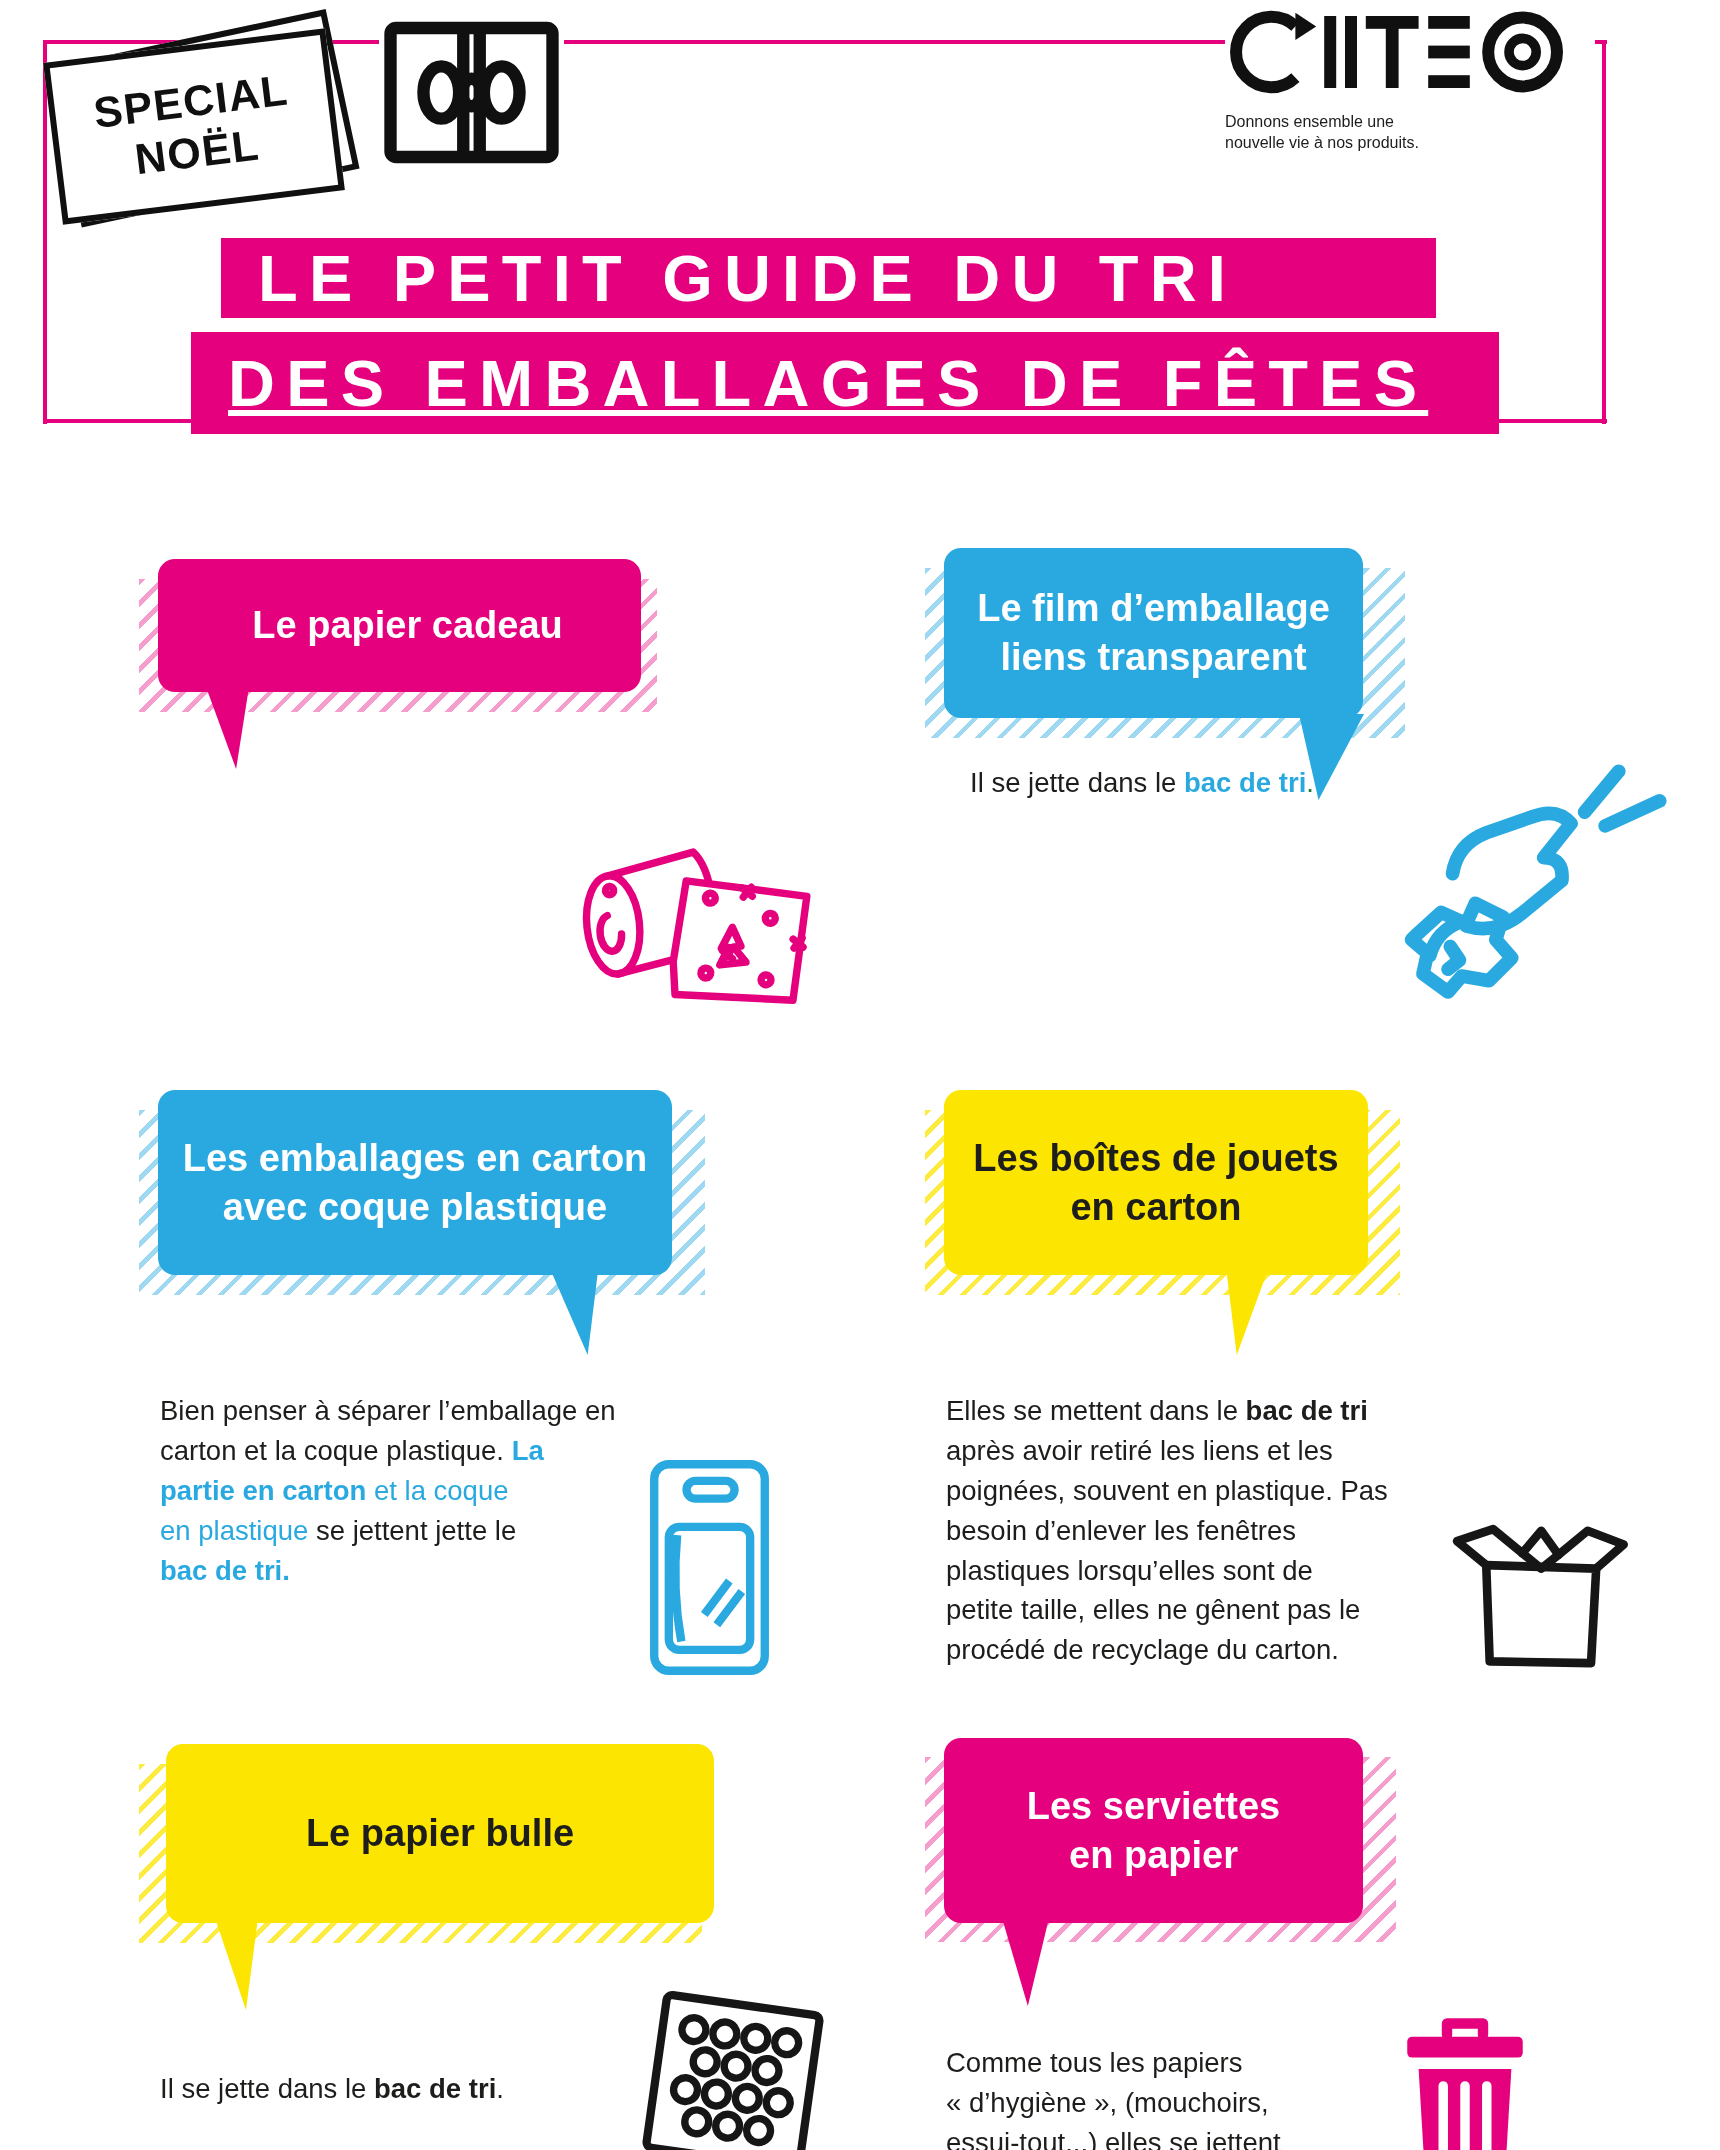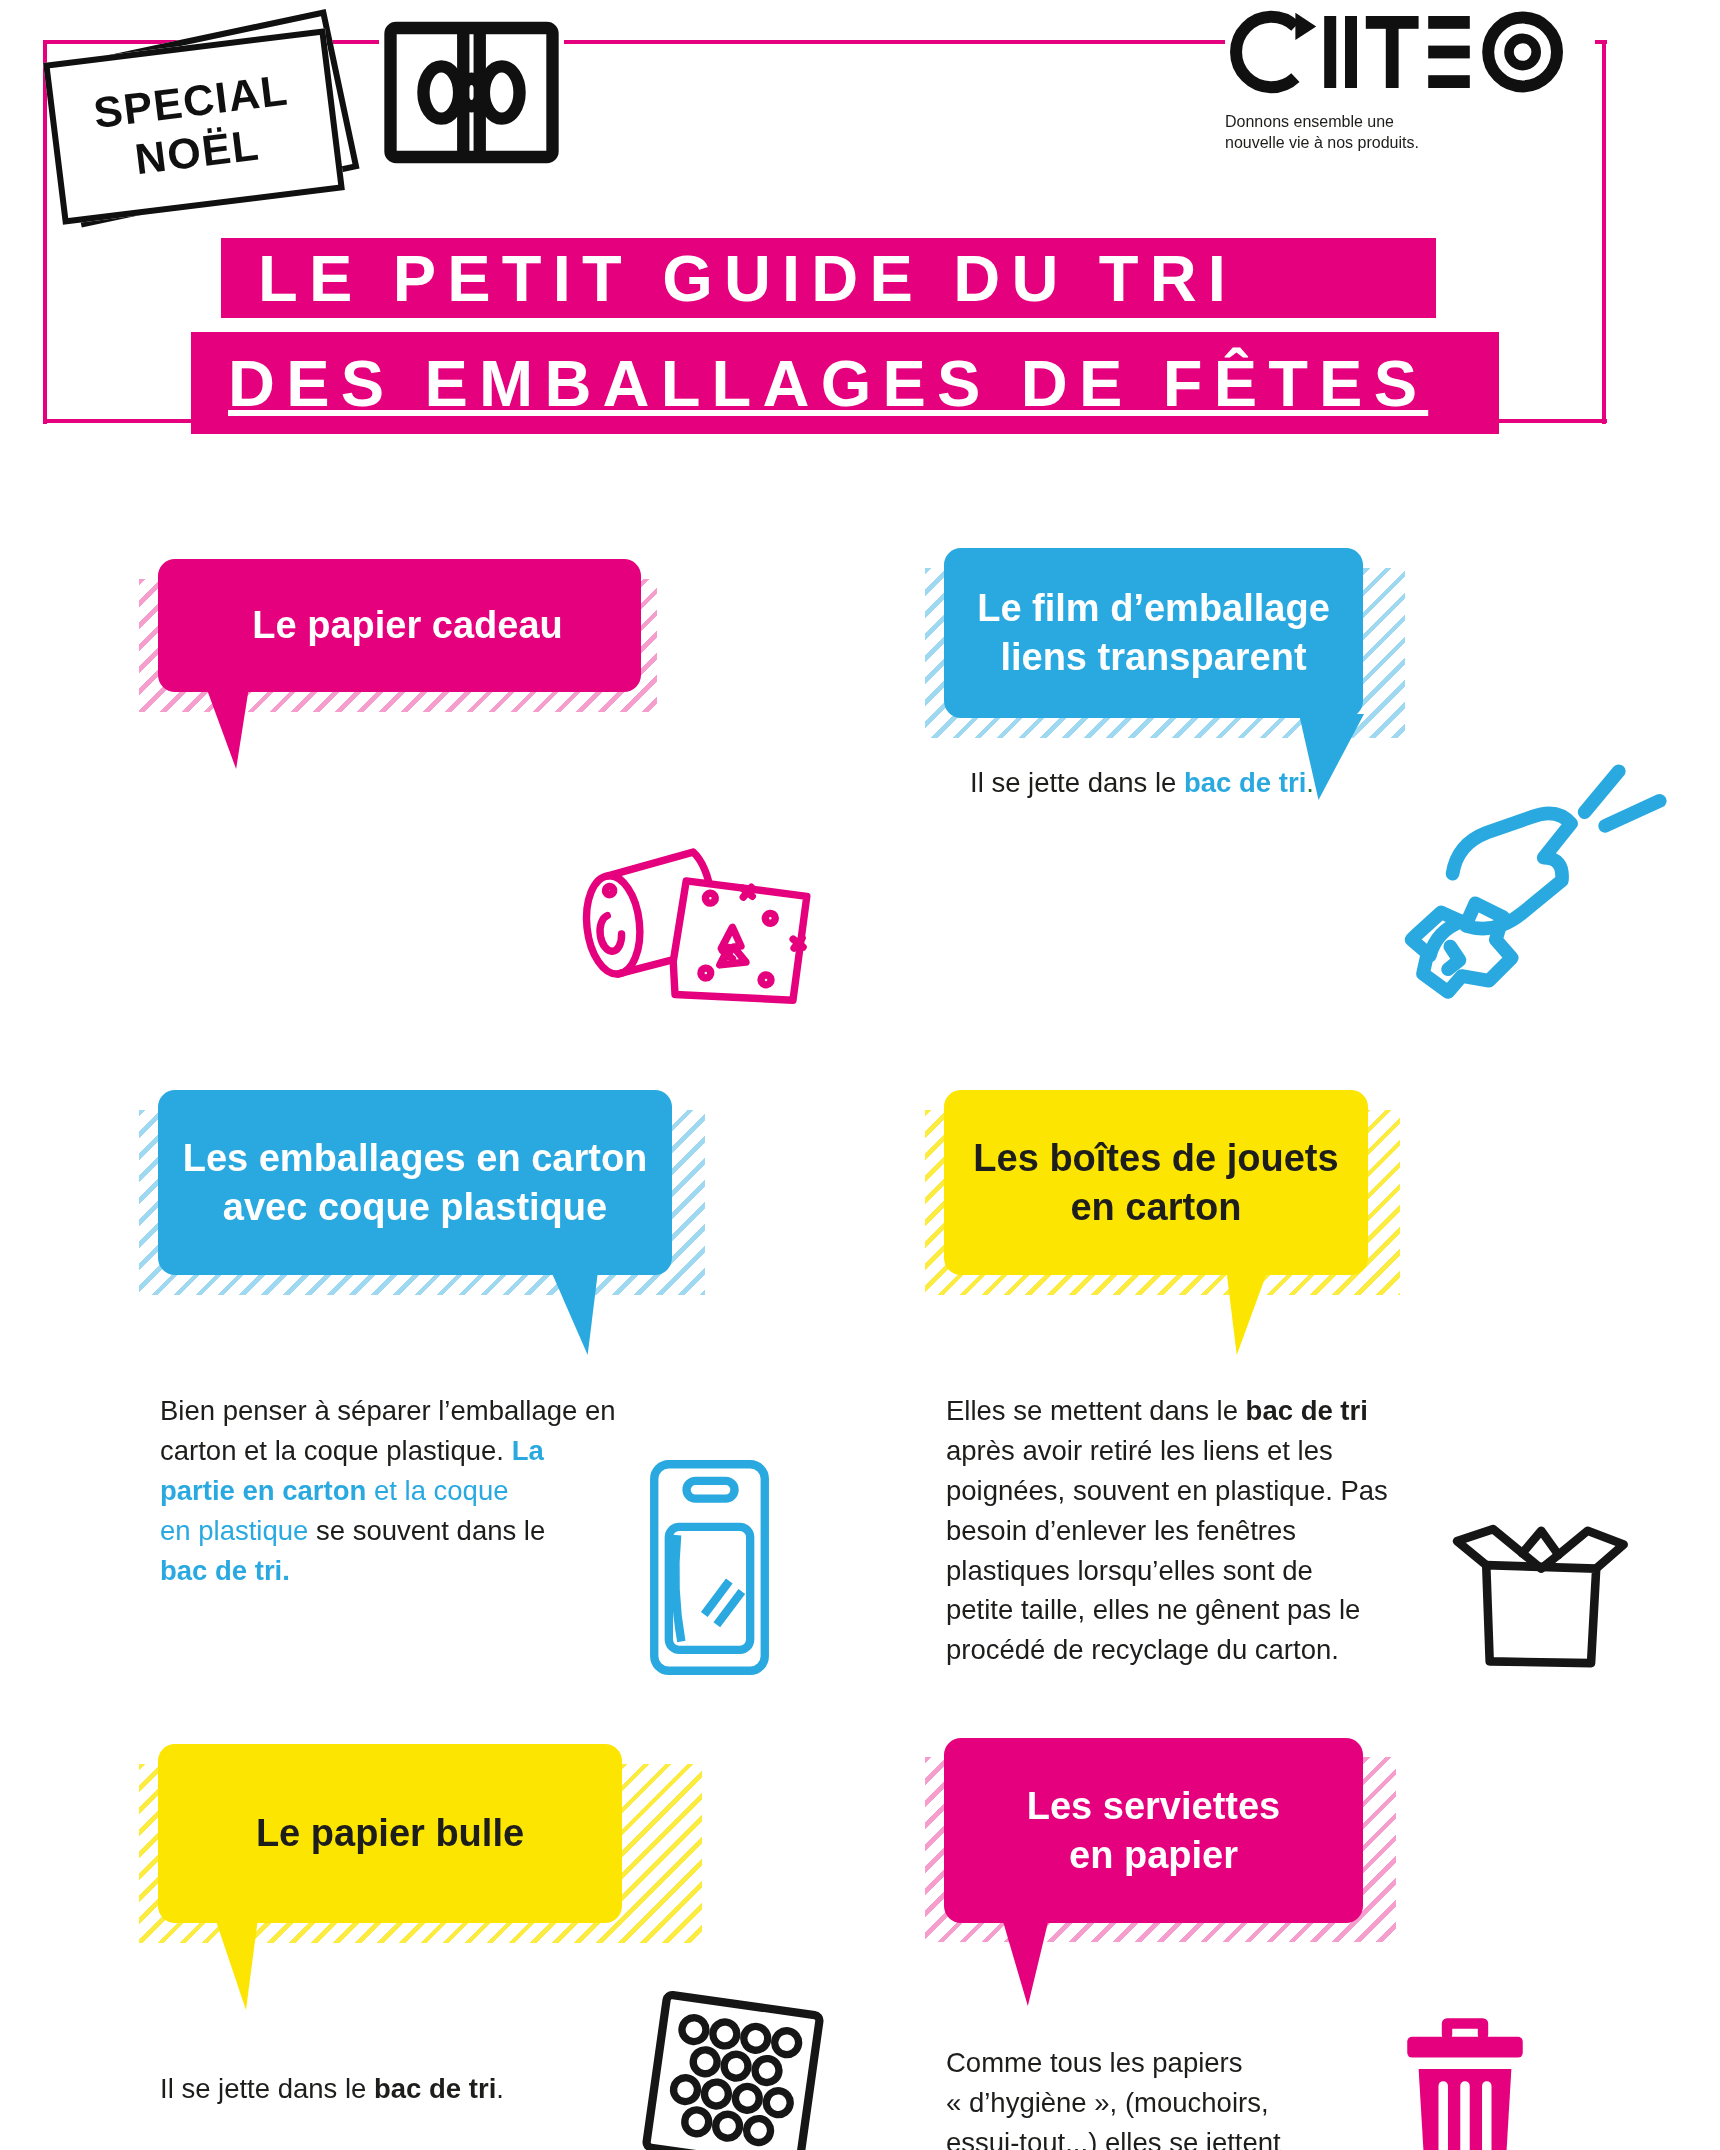--- a/index.html
+++ b/index.html
@@ -76,21 +76,21 @@
   #s3-icon  {left:628px;top:1458px;width:163px;height:219px;}
 
   
   #s4-bubble{left:944px;top:1090px;width:424px;height:185px;}
   #s4-hatch {left:925px;top:1110px;width:475px;height:185px;}
   #s4-tail  {left:1226px;top:1267px;width:43px;height:88px;clip-path:polygon(0 0,100% 0,25% 100%);}
   #s4-body  {left:946px;top:1391px;}
   #s4-icon  {left:1419px;top:1493px;width:241px;height:189px;}
 
   
-  #s5-bubble{left:158px;top:1744px;width:464px;height:179px;text-align:right;}
+  #s5-bubble{left:166px;top:1744px;width:548px;height:179px;text-align:right;}
   #s5-hatch {left:139px;top:1764px;width:563px;height:179px;}
   #s5-tail  {left:215px;top:1918px;width:43px;height:92px;clip-path:polygon(0 0,100% 0,72% 100%);}
   #s5-body  {left:160px;top:2069px;}
   #s5-icon  {left:632px;top:1961px;width:202px;height:241px;}
 
   
   #s6-bubble{left:944px;top:1738px;width:419px;height:185px;}
   #s6-hatch {left:925px;top:1757px;width:471px;height:185px;}
   #s6-tail  {left:1002px;top:1918px;width:47px;height:88px;clip-path:polygon(0 0,100% 0,55% 100%);}
   #s6-body  {left:946px;top:2043px;}
@@ -203,21 +203,21 @@
 
   <div class="hatch h-blue" id="s3-hatch"></div>
   <div class="bubble c-blue" id="s3-bubble">
     <span class="bubble-label">Les emballages en carton
 avec coque plastique</span>
   </div>
   <div class="tail t-blue" id="s3-tail"></div>
   <div class="body" id="s3-body"><span>Bien penser à séparer l’emballage en
 carton et la coque plastique. </span><span class="b" style="color: rgb(41, 169, 224);">La
 partie en carton</span><span style="color: rgb(41, 169, 224);"> et la coque
-en plastique</span><span> se souvent dans le
+en plastique</span><span> se jettent jette le
 </span><span class="b" style="color: rgb(41, 169, 224);">bac de tri.</span></div>
   <svg class="icon i-blue" id="s3-icon" viewBox="0 0 150 210">
     <g fill="none" stroke="currentColor" stroke-width="8">
       <rect x="22" y="6" width="106" height="198" rx="14"></rect>
       <rect x="53" y="22" width="46" height="17" rx="8.5"></rect>
       <rect x="36" y="66" width="78" height="118" rx="10"></rect>
       <path d="M44 74 q-5 52 4 102"></path>
       <path d="M70 150 l24 -32 M82 160 l24 -32"></path>
     </g>
   </svg>

